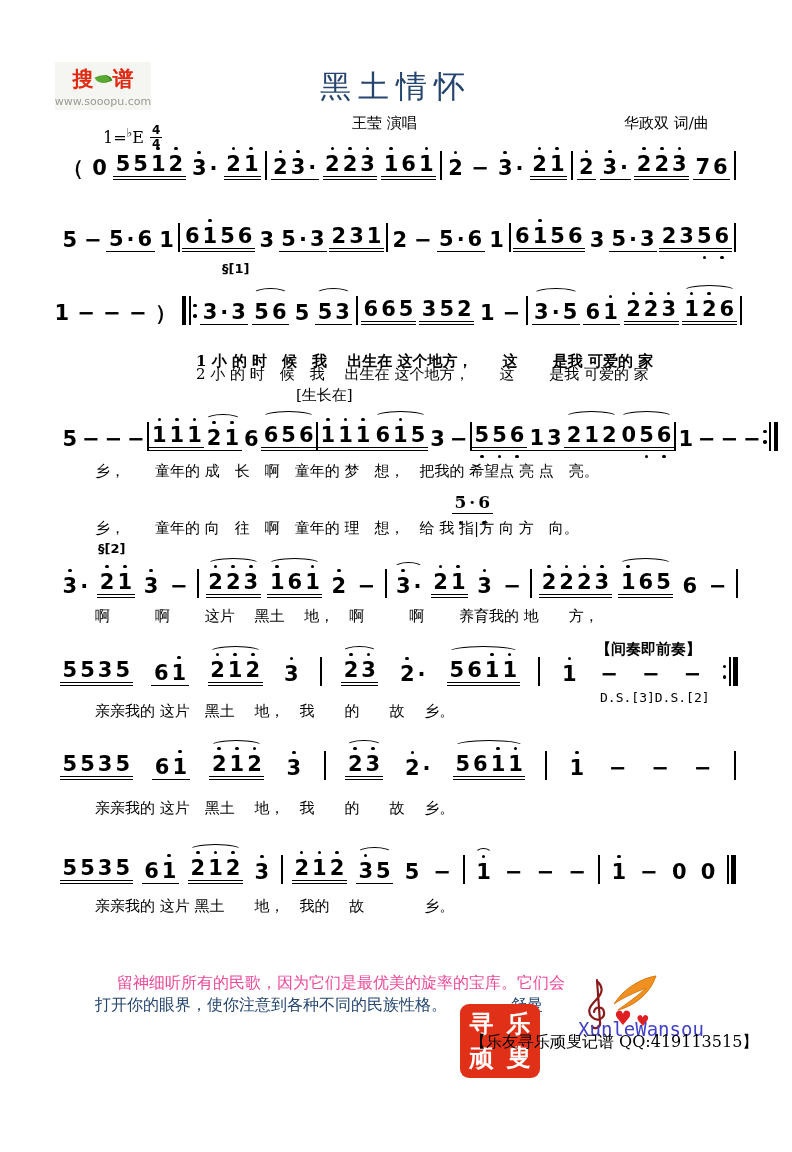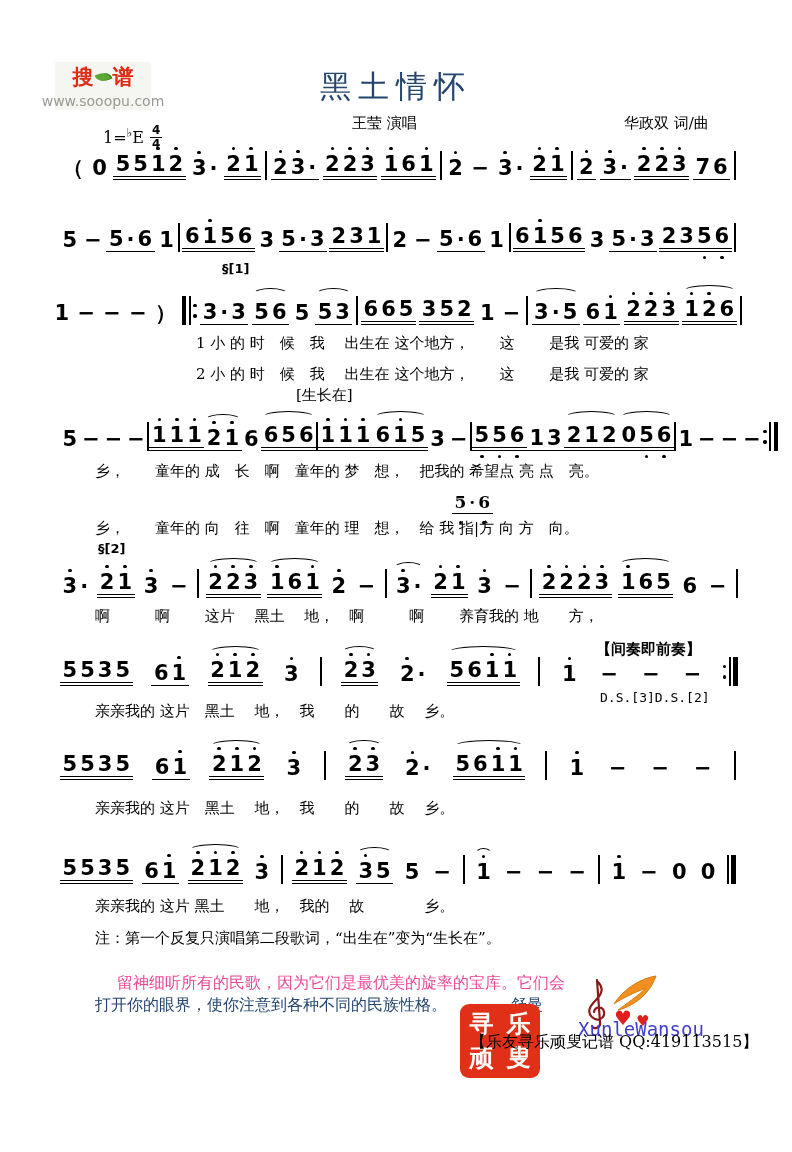--- a/index.html
+++ b/index.html
@@ -5,21 +5,21 @@
   html,body{margin:0;padding:0;background:#ffffff;}
   #page{position:relative;width:792px;height:1152px;background:#ffffff;overflow:hidden;
         font-family:"DejaVu Serif", serif;color:#000;}
   
   #site-logo{position:absolute;left:55px;top:62px;width:96px;height:48px;background:#f5f5f2;
              display:flex;flex-direction:column;align-items:center;justify-content:center;}
   .logo-row{display:flex;align-items:center;gap:2px;}
   .logo-char{color:#e02a12;font-weight:bold;font-size:21px;font-family:"DejaVu Sans",sans-serif;}
   .leaf{width:15px;height:10px;background:#58a832;border-radius:0 90% 0 90%;transform:rotate(-25deg);
         display:inline-block;box-shadow:inset -2px -1px 0 #3f8a1f;}
-  .logo-url{font-size:14px;color:#9a9a94;font-family:"DejaVu Sans",sans-serif;margin-top:2px;}
+  .logo-url{font-size:11px;color:#9a9a94;font-family:"DejaVu Sans",sans-serif;margin-top:2px;}
   #page-title{position:absolute;left:0;top:66px;width:100%;text-align:center;
               font-size:31px;letter-spacing:7px;color:#25456e;font-family:"DejaVu Serif",serif;}
   #singer{position:absolute;left:352px;top:114px;font-size:15px;}
   #composer{position:absolute;left:608px;top:114px;font-size:15px;margin-left:16px;}
   
   #keysig{position:absolute;left:103px;top:124px;font-size:16px;display:flex;align-items:center;gap:6px;}
   .flat{vertical-align:super;font-size:12px;}
   .timesig{display:inline-flex;flex-direction:column;align-items:center;font-weight:bold;
            font-size:12px;line-height:1.05;font-family:"DejaVu Sans",sans-serif;}
   .timesig .tnum{border-bottom:1.3px solid #000;padding:0 2px;}
@@ -55,21 +55,21 @@
   .ann{position:absolute;font-family:"DejaVu Sans",sans-serif;}
   #segno1{left:222px;top:261px;font-size:13px;font-weight:bold;}
   #segno2{left:98px;top:541px;font-size:13px;font-weight:bold;}
   #interlude{left:596px;top:640px;font-size:15px;font-weight:bold;font-family:"DejaVu Serif",serif;}
   #ds-marks{left:600px;top:690px;font-size:13px;font-family:"DejaVu Sans Mono",monospace;}
   #alt-bracket{left:296px;top:386px;font-size:15px;font-family:"DejaVu Serif",serif;}
   #alt-notes{position:absolute;left:452px;top:488px;height:26px;display:flex;align-items:flex-end;}
   #alt-notes .nc{font-size:17px;}
   
   .lyr{position:absolute;font-size:15px;white-space:pre;font-family:"DejaVu Serif",serif;}
-  #l3v1{left:196px;top:334px;}
+  #l3v1{left:196px;top:352px;font-weight:bold;}
   #l3v2{left:196px;top:365px;}
   #l4v1{left:95px;top:462px;}
   #l4v2{left:95px;top:519px;}
   #l5{left:95px;top:607px;}
   #l6{left:95px;top:702px;}
   #l7{left:95px;top:799px;}
   #l8{left:95px;top:897px;}
   #score-note{position:absolute;left:95px;top:929px;font-size:15px;}
   
   #quote1{position:absolute;left:117px;top:973px;font-size:16px;color:#ec4899;}
@@ -756,21 +756,20 @@
 
   <div id="l3v1" class="lyr">1 小 的 时　候　我　 出生在 这个地方，　　这　　 是我 可爱的 家</div>
   <div id="l3v2" class="lyr">2 小 的 时　候　我　 出生在 这个地方，　　这　　 是我 可爱的 家</div>
   <div id="l4v1" class="lyr">乡，　　童年的 成　长　啊　童年的 梦　想，　把我的 希望点 亮 点　亮。</div>
   <div id="l4v2" class="lyr">乡，　　童年的 向　往　啊　童年的 理　想，　给 我 指|方 向 方　向。</div>
   <div id="l5" class="lyr">啊　　　啊　　 这片　 黑土　 地，　啊　　　啊　　 养育我的 地　　方，</div>
   <div id="l6" class="lyr">亲亲我的 这片　黑土　 地，　我　　的　　故　 乡。</div>
   <div id="l7" class="lyr">亲亲我的 这片　黑土　 地，　我　　的　　故　 乡。</div>
   <div id="l8" class="lyr">亲亲我的 这片 黑土　　地，　我的　 故　　　　乡。</div>
 
-  <div id="score-note">注：第一个反复只演唱第二段歌词，“出生在”变为“生长在”。</div>
   <div id="quote1">留神细听所有的民歌，因为它们是最优美的旋率的宝库。它们会</div>
   <div id="quote2">打开你的眼界，使你注意到各种不同的民族性格。　　——舒曼</div>
 
   <div id="seal">
     <span>寻</span>
     <span>乐</span>
     <span>顽</span>
     <span>叟</span>
   </div>
 

